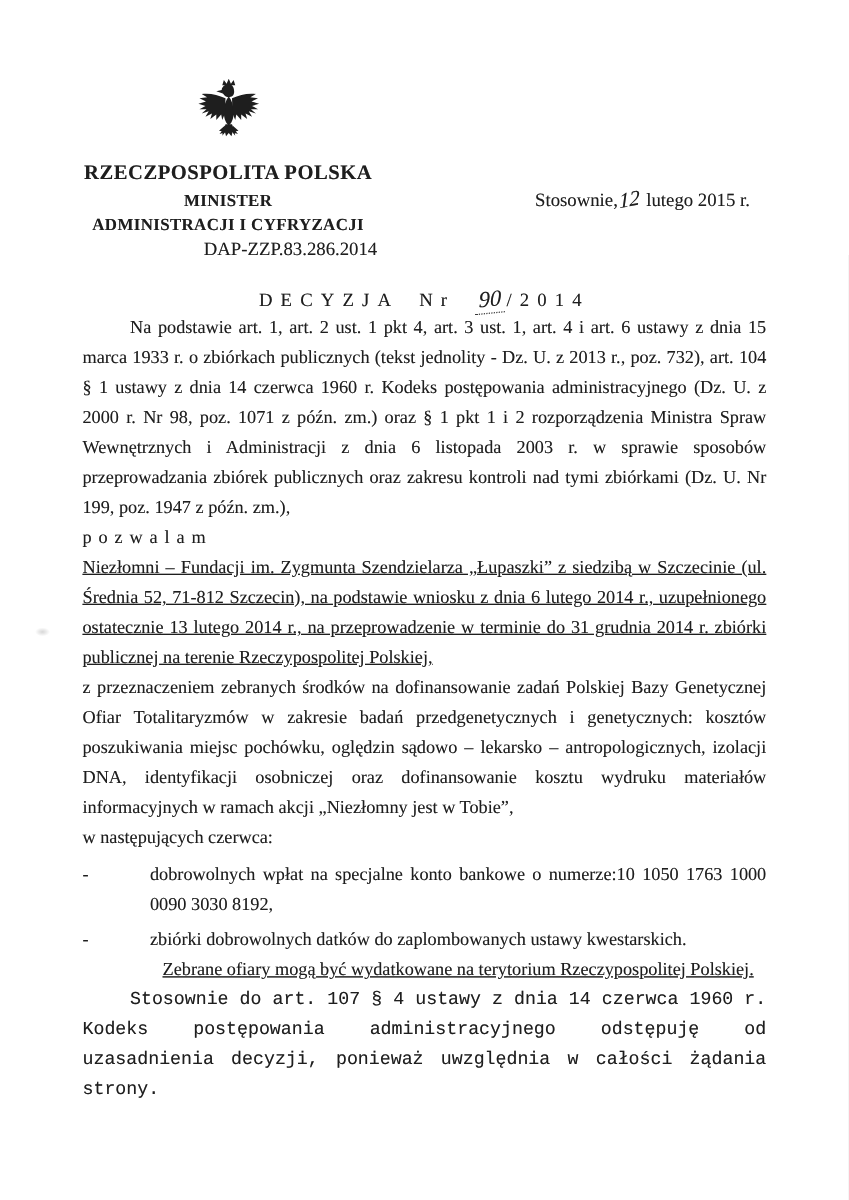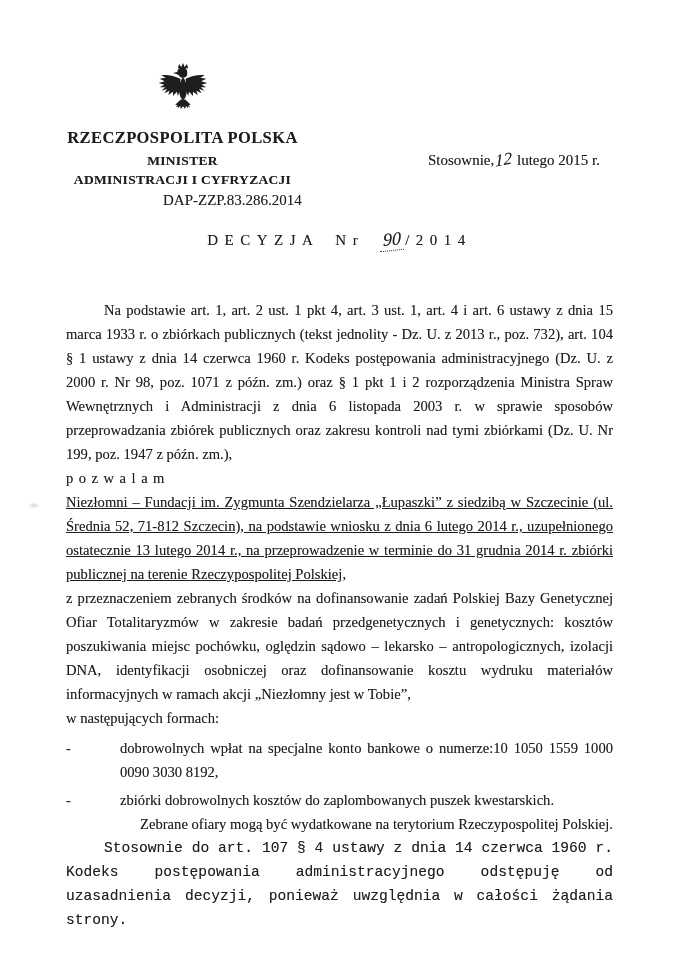--- a/index.html
+++ b/index.html
@@ -73,38 +73,37 @@
     font-size: 18px;
   }
   
   .body-text {
     position: absolute;
     left: 66px; top: 250px;
     width: 547px;
     font-size: 14.6px;
     line-height: 24px;
     text-align: justify;
-    margin-top: 48px;
   }
   .body-text p { margin: 0; }
   .p-legal { margin-top: 8px; text-indent: 38px; }
   .p-pozwalam {
     text-align: left;
     letter-spacing: 5.5px;
     margin-top: 0;
   }
   .p-beneficiary { margin-top: 6px; text-decoration: underline; }
   .p-purpose { margin-top: 0; }
   .p-forms-intro { margin-top: 0; text-align: left; }
   .forms-list { margin-top: 6px; }
   .form-item { display: flex; }
   .form-item + .form-item { margin-top: 4px; }
   .form-marker { width: 54px; flex: 0 0 54px; }
   .form-text { flex: 1; text-align: justify; }
-  .p-spending { margin-top: 6px; padding-left: 54px; text-align: right; }
+  .p-spending { margin-top: 6px; padding-left: 54px; text-align: center; text-decoration: underline; }
   .p-closing { margin-top: 6px; text-indent: 38px; font-family: Liberation Mono, monospace; }
   
   .artifact {
     position: absolute;
     left: 28px; top: 502px;
     width: 12px; height: 7px;
     background: radial-gradient(ellipse at center, rgba(0,0,0,0.16), rgba(0,0,0,0) 70%);
   }
 </style>
 </head>
@@ -137,30 +136,30 @@
 
   <div class="ref-number">DAP-ZZP.83.286.2014</div>
 
   <div class="doc-title"><span class="sp">DECYZJA</span><span class="sp gap">Nr</span><span class="handwritten title-number gap">90</span><span class="sp">/2014</span></div>
 
   <div class="body-text">
     <p class="p-legal">Na podstawie art. 1, art. 2 ust. 1 pkt 4, art. 3 ust. 1, art. 4 i art. 6 ustawy z dnia 15 marca 1933 r. o zbiórkach publicznych (tekst jednolity - Dz. U. z 2013 r., poz. 732), art. 104 § 1 ustawy z dnia 14 czerwca 1960 r. Kodeks postępowania administracyjnego (Dz. U. z 2000 r. Nr 98, poz. 1071 z późn. zm.) oraz § 1 pkt 1 i 2 rozporządzenia Ministra Spraw Wewnętrznych i Administracji z dnia 6 listopada 2003 r. w sprawie sposobów przeprowadzania zbiórek publicznych oraz zakresu kontroli nad tymi zbiórkami (Dz. U. Nr 199, poz. 1947 z późn. zm.),</p>
     <p class="p-pozwalam">pozwalam</p>
     <p class="p-beneficiary">Niezłomni – Fundacji im. Zygmunta Szendzielarza „Łupaszki” z siedzibą w Szczecinie (ul. Średnia 52, 71-812 Szczecin), na podstawie wniosku z dnia 6 lutego 2014 r., uzupełnionego ostatecznie 13 lutego 2014 r., na przeprowadzenie w terminie do 31 grudnia 2014 r. zbiórki publicznej na terenie Rzeczypospolitej Polskiej,</p>
     <p class="p-purpose">z przeznaczeniem zebranych środków na dofinansowanie zadań Polskiej Bazy Genetycznej Ofiar Totalitaryzmów w zakresie badań przedgenetycznych i genetycznych: kosztów poszukiwania miejsc pochówku, oględzin sądowo – lekarsko – antropologicznych, izolacji DNA, identyfikacji osobniczej oraz dofinansowanie kosztu wydruku materiałów informacyjnych w ramach akcji „Niezłomny jest w Tobie”,</p>
-    <p class="p-forms-intro">w następujących formach:</p>
+    <p class="p-forms-intro">w następujących czerwca:</p>
 
     <div class="forms-list">
       <div class="form-item">
         <span class="form-marker">-</span>
-        <span class="form-text">dobrowolnych wpłat na specjalne konto bankowe o numerze:10 1050 1559 1000 0090 3030 8192,</span>
+        <span class="form-text">dobrowolnych wpłat na specjalne konto bankowe o numerze:10 1050 1763 1000 0090 3030 8192,</span>
       </div>
       <div class="form-item">
         <span class="form-marker">-</span>
-        <span class="form-text">zbiórki dobrowolnych kosztów do zaplombowanych puszek kwestarskich.</span>
+        <span class="form-text">zbiórki dobrowolnych datków do zaplombowanych ustawy kwestarskich.</span>
       </div>
     </div>
 
     <p class="p-spending">Zebrane ofiary mogą być wydatkowane na terytorium Rzeczypospolitej Polskiej.</p>
     <p class="p-closing">Stosownie do art. 107 § 4 ustawy z dnia 14 czerwca 1960 r. Kodeks postępowania administracyjnego odstępuję od uzasadnienia decyzji, ponieważ uwzględnia w całości żądania strony.</p>
   </div>
 
   <div class="artifact"></div>
 
 </div>

